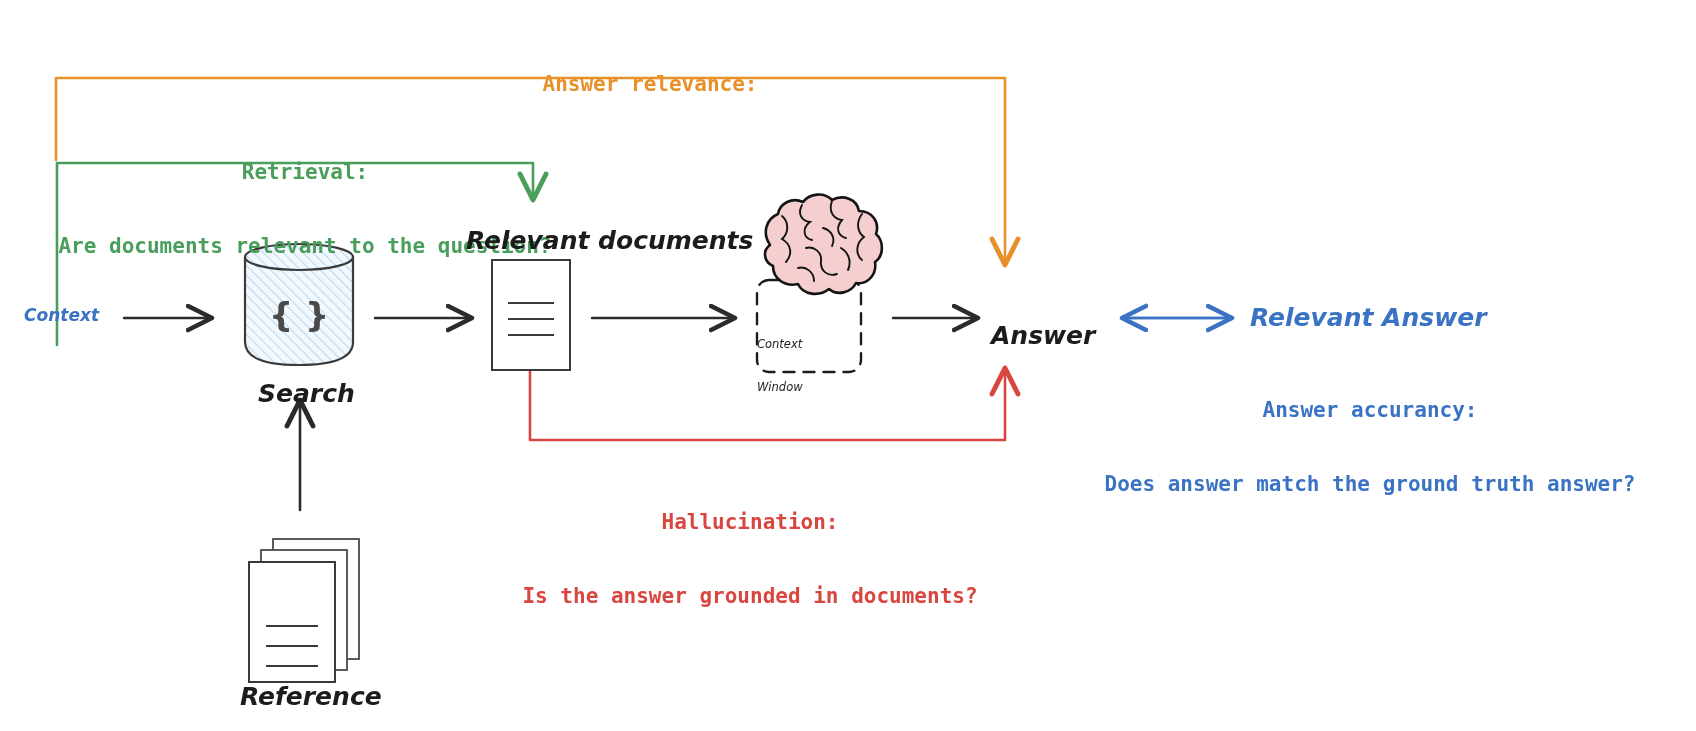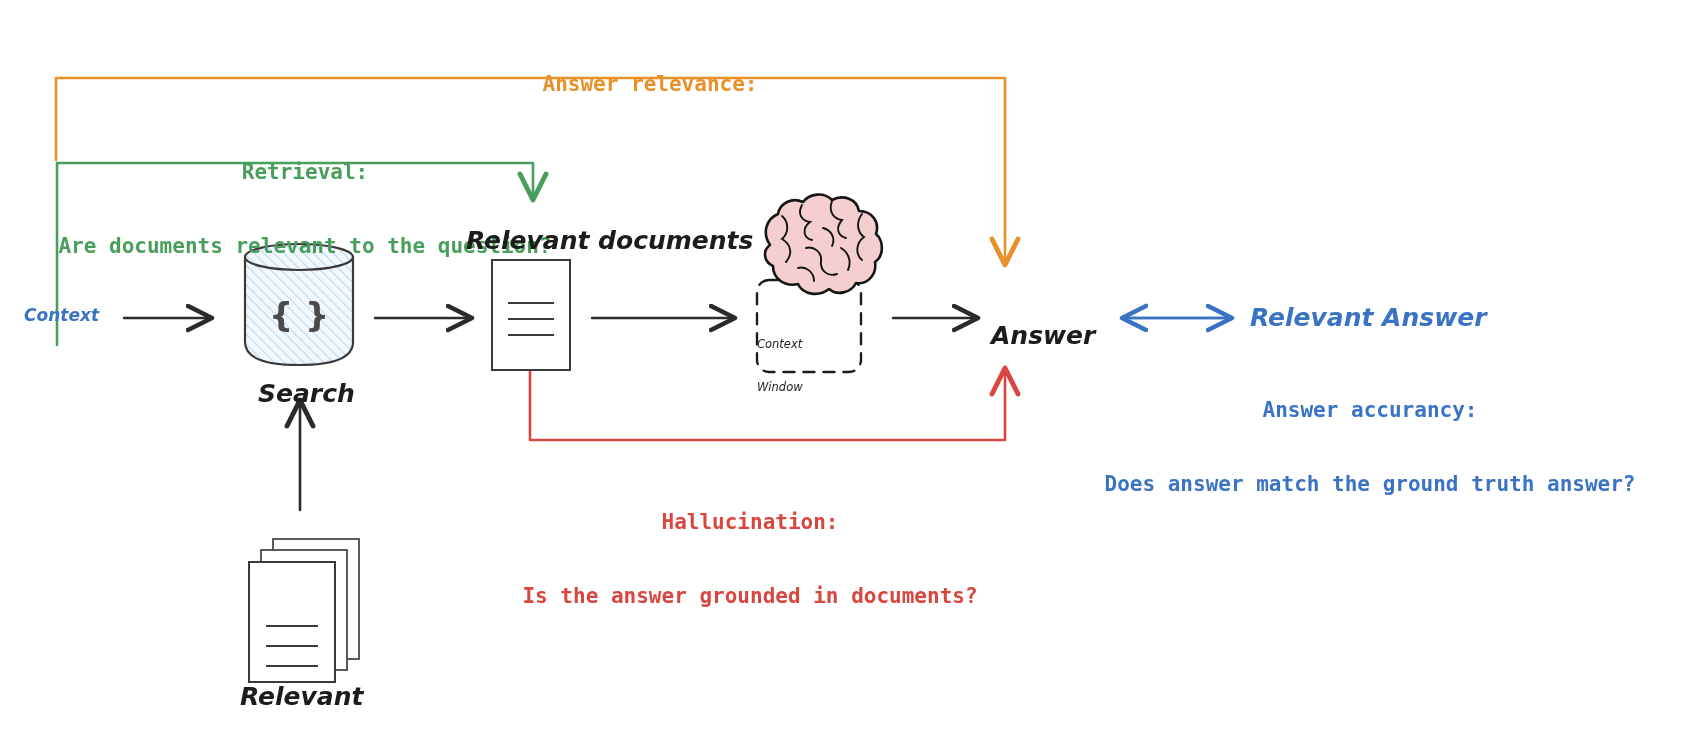--- a/index.html
+++ b/index.html
@@ -194,15 +194,15 @@
 
   <div class="txt ctx-note" style="left:757px; top:308px; width:104px;">
     <div>Context</div>
     <div>Window</div>
   </div>
 
   <div class="txt hand hand-blk" style="left:991px; top:321px;">Answer</div>
 
   <div class="txt hand hand-blue" style="left:1250px; top:303px; font-size:25px;">Relevant Answer</div>
 
-  <div class="txt hand hand-blk" style="left:240px; top:682px;">Relevant</div>
+  <div class="txt hand hand-blk" style="left:240px; top:682px;">Reference</div>
 
 </div>
 
 </body></html>

